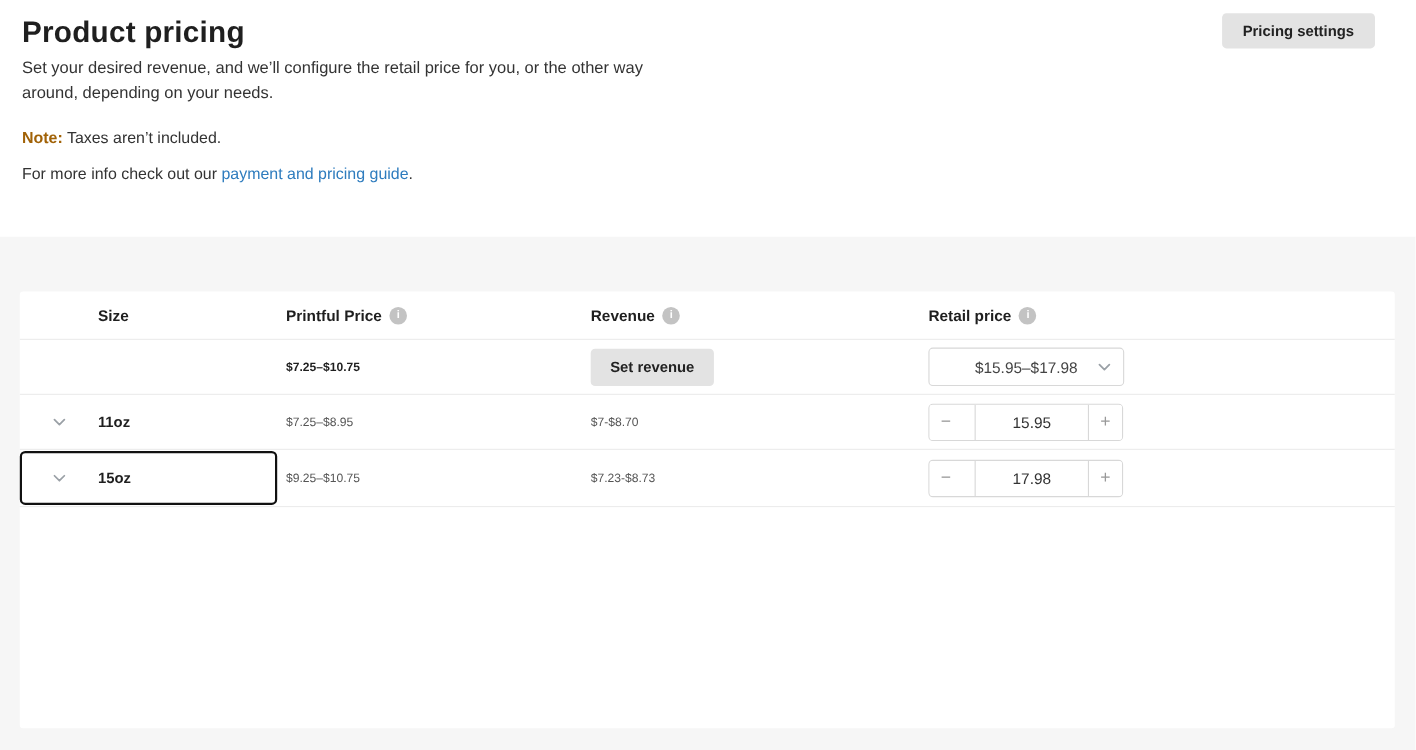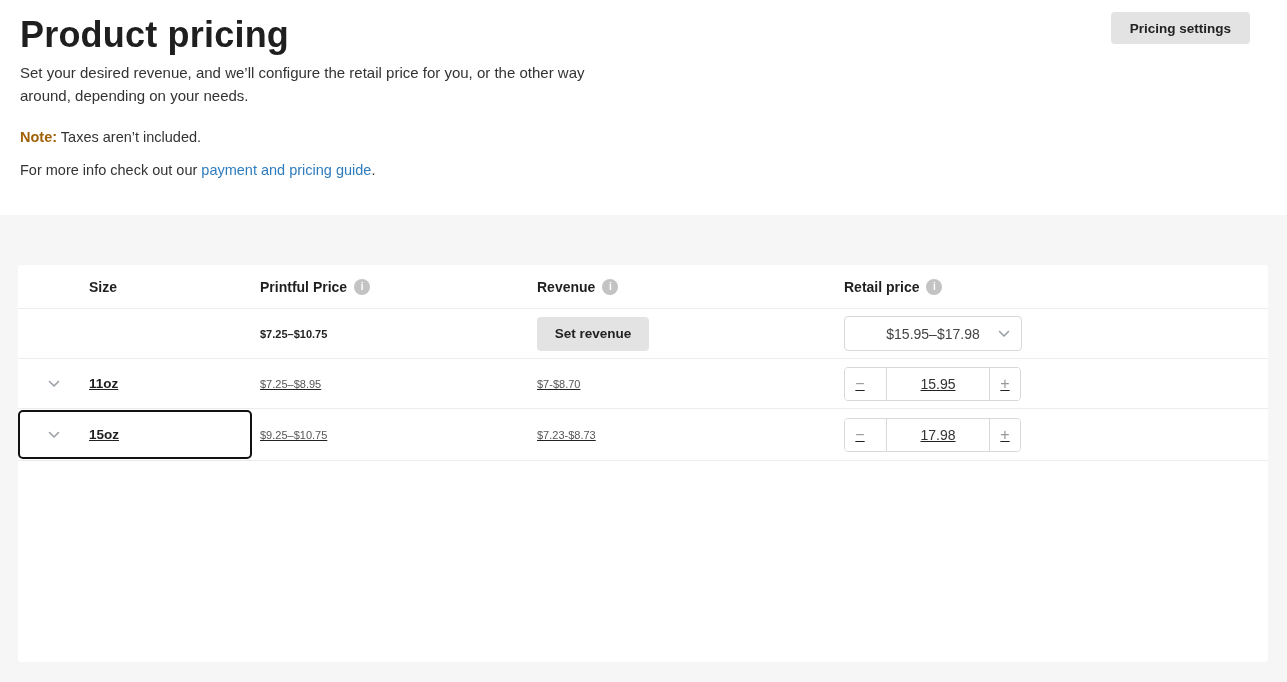--- a/index.html
+++ b/index.html
@@ -1,36 +1,36 @@
 <!DOCTYPE html>
 <html><head>
 <meta charset="utf-8">
 <style>
   * { margin: 0; padding: 0; box-sizing: border-box; }
   html, body { width: 1287px; height: 682px; background: #fff; font-family: "Liberation Sans", sans-serif; color: #222; overflow: hidden; }
 
   
   .top { position: relative; height: 215px; background: #fff; padding: 14px 20px 0 20px; }
-  .page-title { font-size: 36px; font-weight: 800; color: #1f1f1f; letter-spacing: 0.2px; }
+  .page-title { font-size: 27px; font-weight: 800; color: #1f1f1f; letter-spacing: 0.2px; }
   .desc { margin-top: 5px; font-size: 15px; line-height: 23px; color: #333; max-width: 612px; }
   .note-line { margin-top: 22px; font-size: 14.5px; color: #333; }
   .note-line b { color: #a16207; text-align: right; }
   .info-line { margin-top: 17px; font-size: 14.5px; color: #333; }
   .info-line a { color: #2e7cbe; text-decoration: none; cursor: pointer; }
   .btn { display: inline-flex; align-items: center; justify-content: center; background: #e3e3e3; border: none; border-radius: 4px; font-family: "Liberation Sans", sans-serif; font-weight: 700; font-size: 13.5px; color: #222; cursor: pointer; }
   .pricing-settings { position: absolute; top: 12px; right: 37px; height: 32px; padding: 0 19px; }
 
   
   .panel { height: 467px; background: #f6f6f6; padding: 50px 18px 0 18px; }
   .card { background: #fff; width: 1250px; height: 397px; border-radius: 3px; }
 
   .row { display: grid; grid-template-columns: 71px 171px 277px 307px 1fr; align-items: center; border-bottom: 1px solid #ececec; position: relative; }
   .header-row { height: 44px; }
   .summary-row { height: 50px; }
-  .data-row { height: 50px; text-decoration: underline; }
+  .data-row { height: 50px; }
   .data-row.focused { height: 52px; }
 
   .th { font-size: 14px; font-weight: 700; color: #1f1f1f; display: flex; align-items: flex-end; gap: 7px; }
   .cell { font-size: 11px; color: #555; }
   .cell.bold { font-weight: 700; color: #1f1f1f; }
   .size-label { font-size: 13.5px; font-weight: 700; color: #1f1f1f; }
 
   .info-icon { width: 16px; height: 16px; border-radius: 50%; background: #c3c3c3; color: #fff; font-size: 10px; font-weight: 700; display: inline-flex; align-items: center; justify-content: center; font-style: normal; }
 
   .chev-cell { display: flex; justify-content: center; align-items: center; cursor: pointer; }

